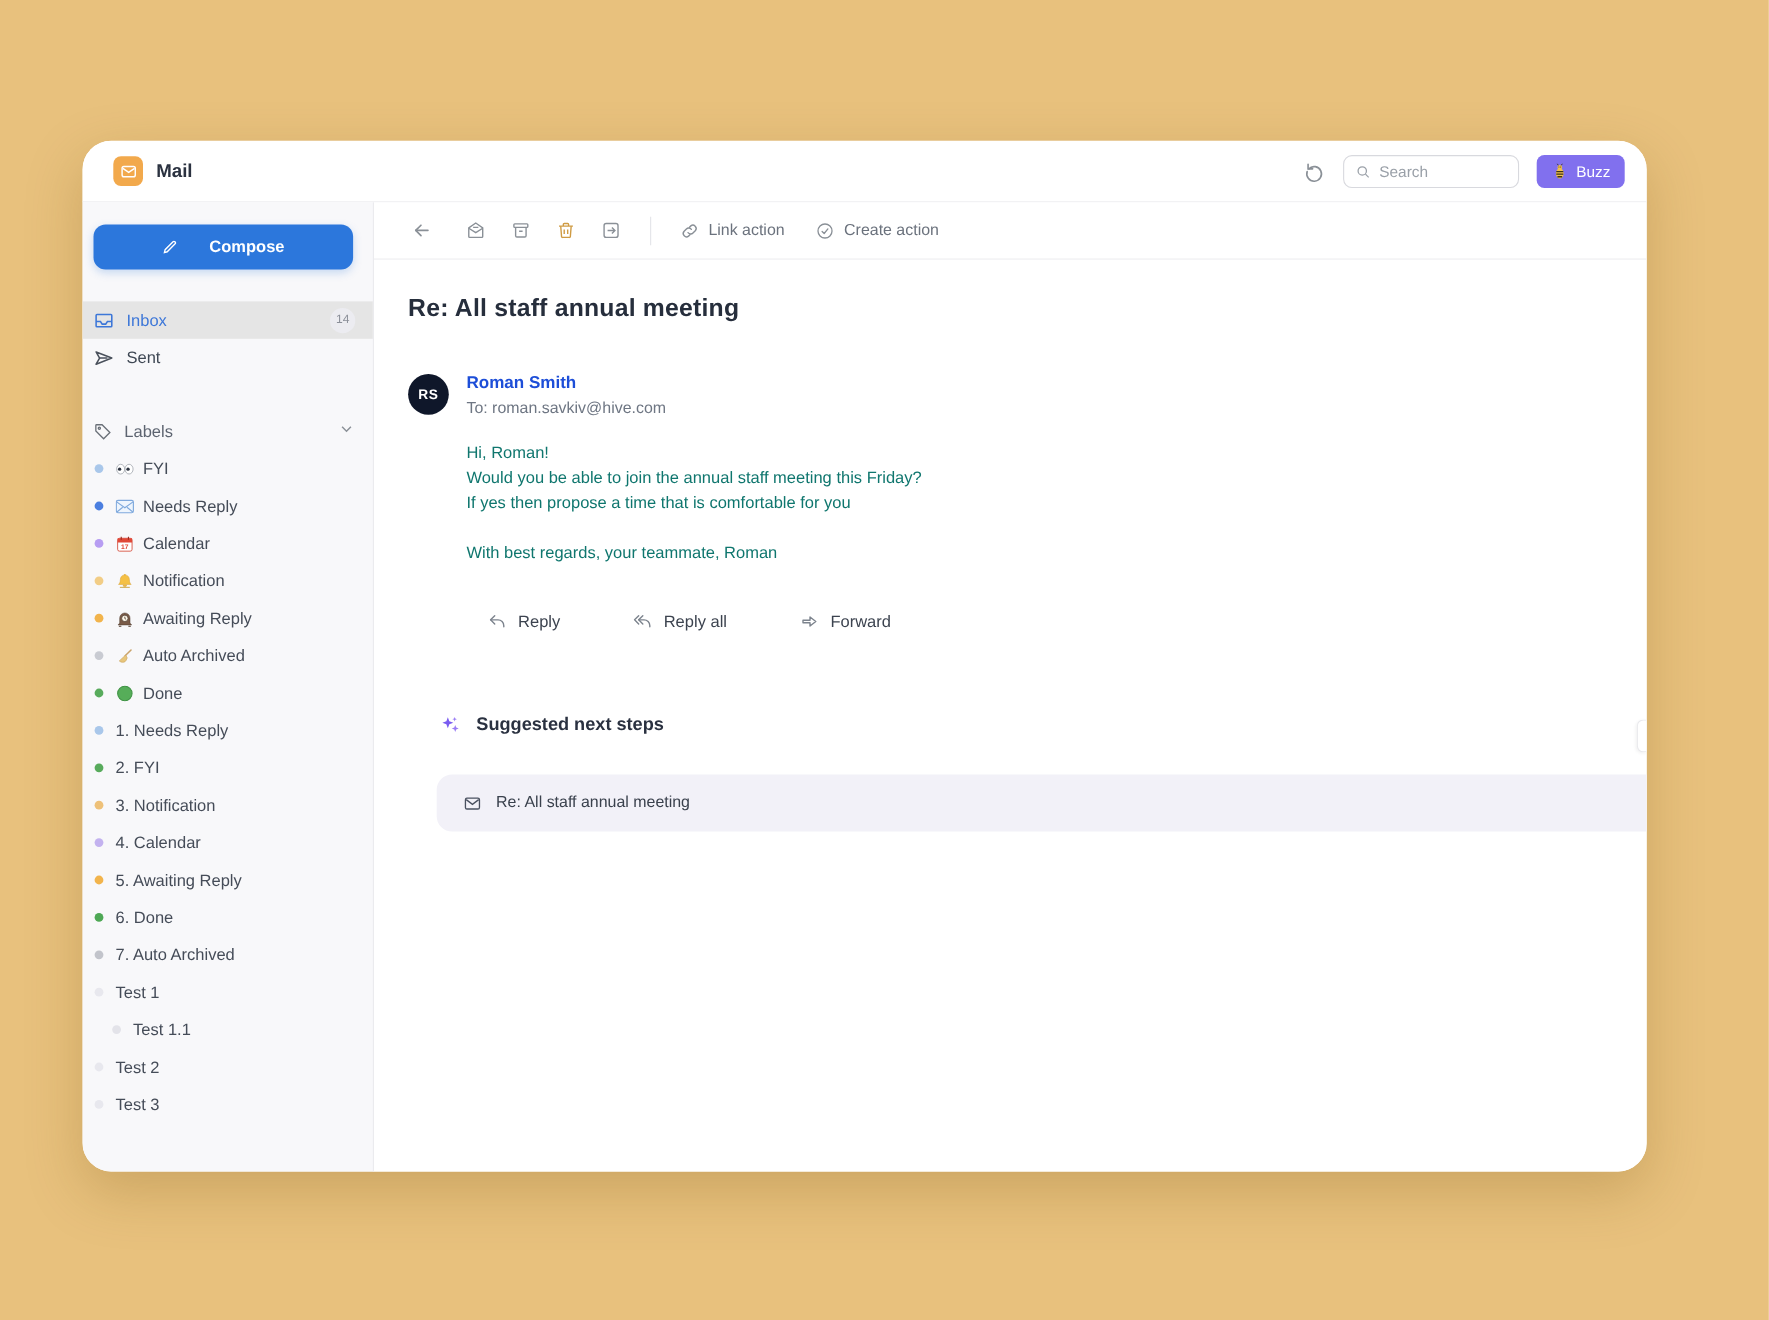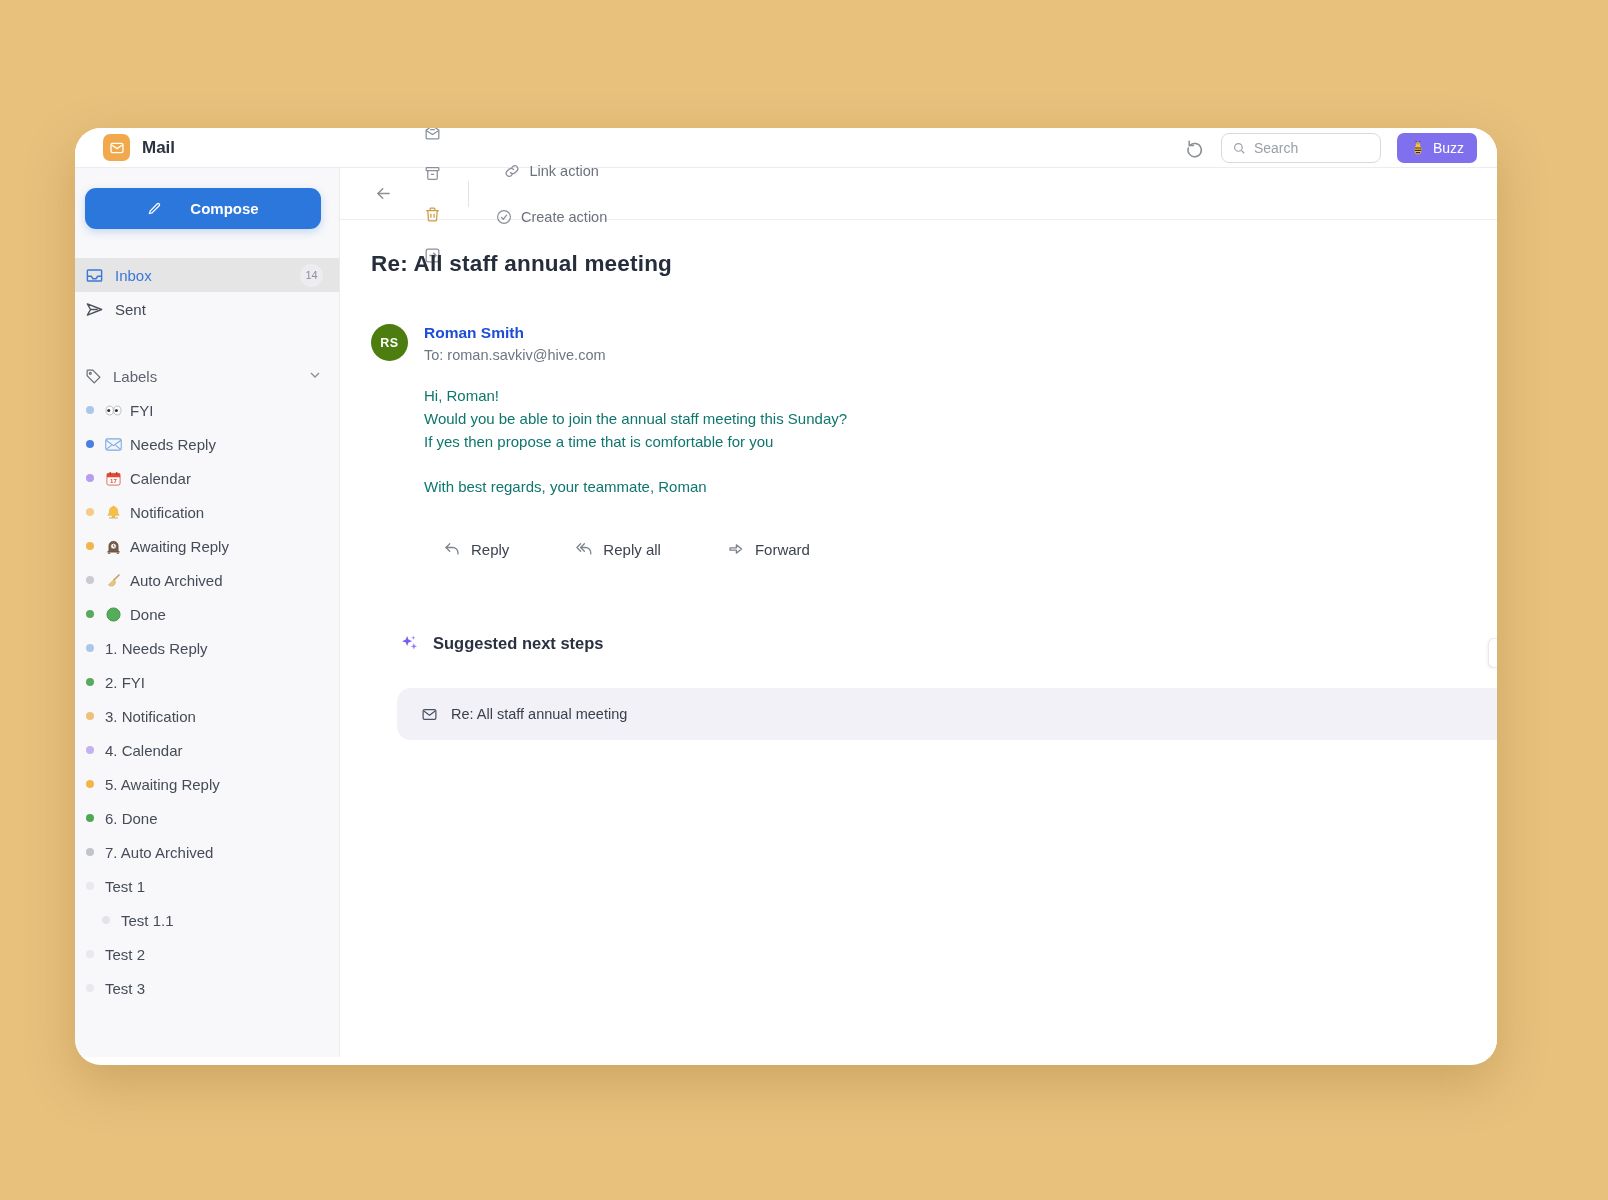--- a/index.html
+++ b/index.html
@@ -3,21 +3,21 @@
 <meta charset="utf-8">
 <style>
   * { margin:0; padding:0; box-sizing:border-box; }
   html,body { width:1608px; height:1200px; }
   body { background:#e8c17d; font-family:"Liberation Sans", sans-serif; position:relative; }
 
   .app-card { position:absolute; left:75px; top:128px; width:1422px; height:937px;
     background:#fff; border-radius:26px; overflow:hidden; box-shadow:0 18px 50px rgba(120,85,20,.25); }
 
   
-  .app-header { height:40px; display:flex; align-items:center; padding:0 20px 0 28px;
+  .app-header { height:56px; display:flex; align-items:center; padding:0 20px 0 28px;
     border-bottom:1px solid #ededf0; background:#fff; }
   .logo-badge { width:27px; height:27px; border-radius:7px; background:#f2a94c;
     display:flex; align-items:center; justify-content:center; color:#fff; }
   .logo-badge svg { width:16px; height:16px; }
   .app-title { font-size:17px; font-weight:bold; color:#2b3240; margin-left:12px; }
   .header-right { margin-left:auto; display:flex; align-items:center; gap:16px; }
   .icon-btn { color:#8a9097; display:flex; align-items:center; cursor:pointer; }
   .icon-btn svg { width:20px; height:20px; }
   .search-box { width:160px; height:30px; border:1px solid #d8d9de; border-radius:8px;
     display:flex; align-items:center; padding:0 10px; gap:8px; color:#9aa0a8; background:#fff; }
@@ -59,31 +59,31 @@
     font-size:15px; color:#454c58; cursor:pointer; }
   .label-item .dot { width:8px; height:8px; border-radius:50%; margin-right:11px; flex:none; }
   .label-item .emoji { width:17px; height:15px; margin-right:8px; display:flex; align-items:center; flex:none; }
   .label-item .emoji svg { width:100%; height:100%; }
   .label-item.indent { padding-left:27px; }
 
   
   .toolbar { height:52px; border-bottom:1px solid #ededf0; display:flex; align-items:center; padding:0 24px 0 34px; }
   .tb-icon { color:#8a9097; display:flex; align-items:center; cursor:pointer; }
   .tb-icon svg { width:19px; height:19px; }
-  .tb-group { display:flex; align-items:center; gap:22px; margin-left:30px;flex-direction:column; }
+  .tb-group { display:flex; align-items:center; gap:22px; margin-left:30px; }
   .tb-divider { width:1px; height:26px; background:#e3e4e8; margin:0 26px; }
   .tb-action { display:flex; align-items:center; gap:8px; color:#6b727d; font-size:14.5px; cursor:pointer; }
   .tb-action svg { width:18px; height:18px; color:#8a9097; }
   .trash { color:#cf9b43 !important; }
 
   
   .email-area { padding-left:31px; }
   .subject { margin-top:31px; font-size:22.5px; font-weight:bold; color:#262e3c; letter-spacing:.2px; }
   .sender-row { margin-top:47px; display:flex; gap:16px; }
-  .avatar { width:37px; height:37px; border-radius:50%; background:#4d7c0f; color:#fff;
+  .avatar { width:37px; height:37px; border-radius:50%; background:#0f172a; color:#fff;
     font-size:12.5px; font-weight:bold; display:flex; align-items:center; justify-content:center;
     letter-spacing:.5px; flex:none; }
   .sender-name { font-size:15.5px; font-weight:bold; color:#1d4ed8; }
   .to-line { font-size:14.5px; color:#6e7683; margin-top:5px; }
   .email-body { margin-top:21px; margin-left:53px; font-size:15px; color:#0f766e; line-height:23px; }
   .email-body .sig { margin-top:22px; }
   .mail-actions { margin-top:42px; margin-left:72px; display:flex; gap:66px; }
   .mail-action { display:flex; align-items:center; gap:10px; font-size:15px; color:#3c434f; cursor:pointer; }
   .mail-action svg { width:18px; height:18px; color:#7c838d; }
 
@@ -371,21 +371,21 @@
         <div class="sender-row">
           <div class="avatar">RS</div>
           <div>
             <div class="sender-name">Roman Smith</div>
             <div class="to-line">To: roman.savkiv@hive.com</div>
           </div>
         </div>
 
         <div class="email-body">
           <div>Hi, Roman!</div>
-          <div>Would you be able to join the annual staff meeting this Sunday?</div>
+          <div>Would you be able to join the annual staff meeting this Friday?</div>
           <div>If yes then propose a time that is comfortable for you</div>
           <div class="sig">With best regards, your teammate, Roman</div>
         </div>
 
         <div class="mail-actions">
           <span class="mail-action">
             <svg viewBox="0 0 24 24" fill="none" stroke="currentColor" stroke-width="1.7" stroke-linecap="round" stroke-linejoin="round">
                 <path d="M9 15L4 10l5-5"></path>
                 <path d="M4 10h9a7 7 0 0 1 7 7v1.5"></path>
               </svg>

